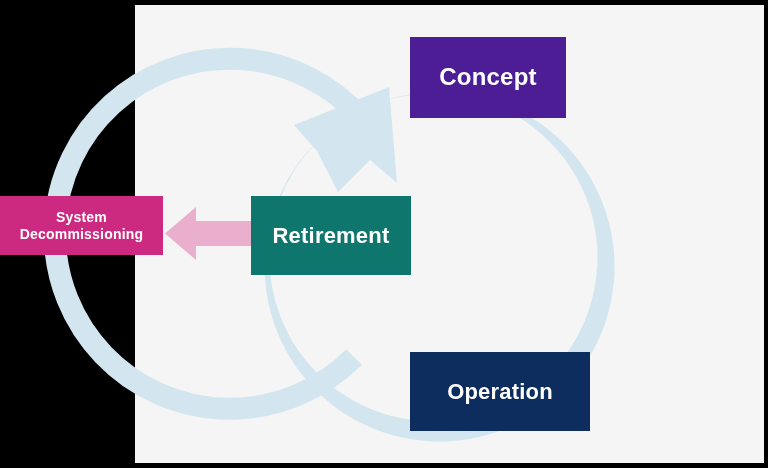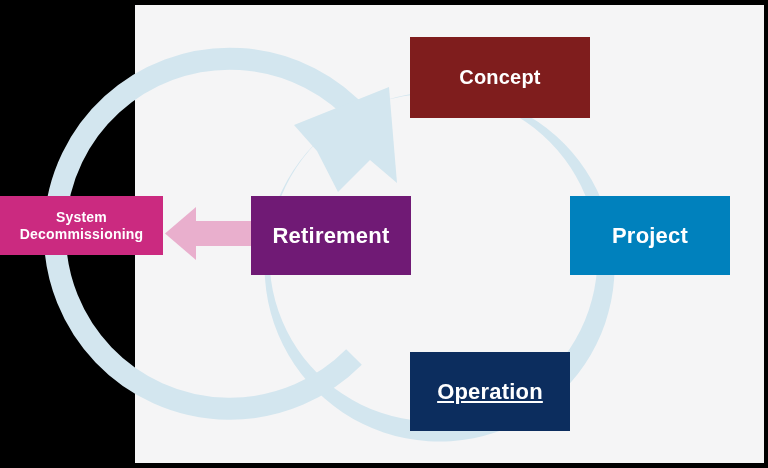--- a/index.html
+++ b/index.html
@@ -51,51 +51,50 @@
     color: #ffffff;
     font-weight: bold;
     letter-spacing: 0.2px;
     box-sizing: border-box;
     line-height: 1.18;
   }
 
   #box-concept {
     left: 410px;
     top: 37px;
-    width: 180px;
+    width: 156px;
     height: 81px;
-    background: #7f1d1d;
-    font-size: 20px;
+    background: #4c1d95;
+    font-size: 24px;
   }
 
   #box-project {
     left: 570px;
     top: 196px;
     width: 160px;
     height: 79px;
     background: #0081bd;
     font-size: 22px;
   }
 
   #box-operation {
     left: 410px;
     top: 352px;
-    width: 160px;
+    width: 180px;
     height: 79px;
     background: #0c2d5e;
     font-size: 22px;
-    text-decoration: underline;
   }
 
   #box-retirement {
     left: 251px;
     top: 196px;
     width: 160px;
     height: 79px;
-    background: #701a75;
+    background: #0f766e;
     font-size: 22px;
   }
 
   #box-decommissioning {
     left: 0px;
     top: 196px;
     width: 163px;
     height: 59px;
     background: #cb2a80;
     font-size: 14px;
@@ -131,23 +130,20 @@
     <g>
       <rect x="193" y="221" width="62" height="25" fill="#e9afcd"></rect>
       <polygon points="165,233.5 196,207 196,260" fill="#e9afcd"></polygon>
     </g>
   </svg>
 
   <div class="stage-box" id="box-concept">
     <span class="box-label">Concept</span>
   </div>
 
-  <div class="stage-box" id="box-project">
-    <span class="box-label">Project</span>
-  </div>
 
   <div class="stage-box" id="box-operation">
     <span class="box-label">Operation</span>
   </div>
 
   <div class="stage-box" id="box-retirement">
     <span class="box-label">Retirement</span>
   </div>
 
   <div class="stage-box" id="box-decommissioning">

